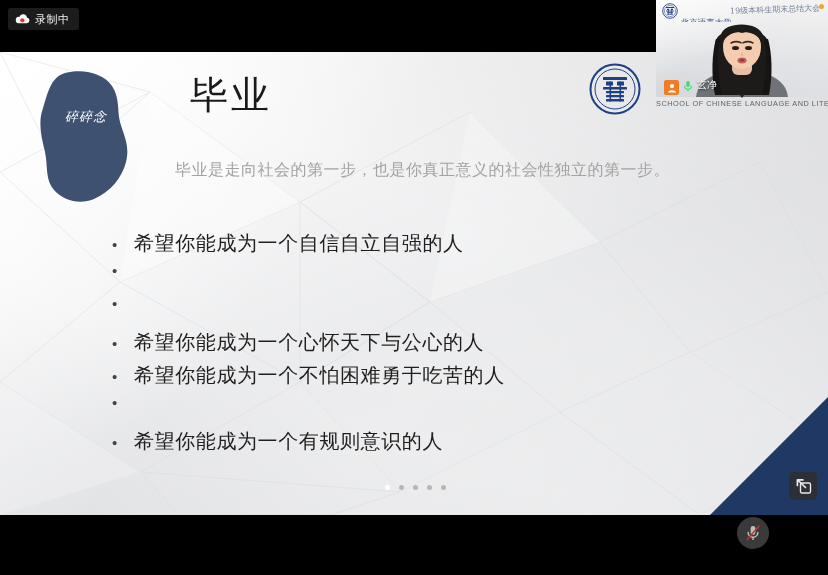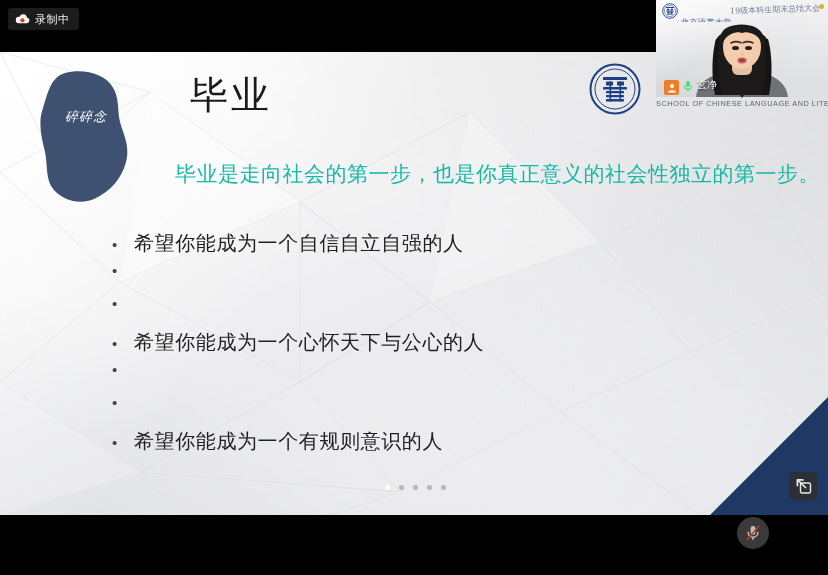--- a/index.html
+++ b/index.html
@@ -120,22 +120,22 @@
     color: #1a1a1a;
     letter-spacing: 3px;
     font-family: "DejaVu Serif", serif;
     font-weight: 400;
     margin-left: 32px;
   }
   .slide-sub {
     position: absolute;
     left: 175px;
     top: 160px;
-    font-size: 21px;
-    color: #14b8a6;
+    font-size: 16px;
+    color: #a3a3a3;
     letter-spacing: 0.5px;
     font-family: "DejaVu Serif", serif;
     white-space: nowrap;
   }
   .bullets {
     position: absolute;
     left: 112px;
     top: 230px;
     width: 640px;
   }
@@ -438,20 +438,21 @@
     </div>
     <div class="bullet-row">
       <span class="bullet-dot">•</span>
     </div>
     <div class="bullet-row">
       <span class="bullet-dot">•</span>
       <span class="bullet-text">希望你能成为一个心怀天下与公心的人</span>
     </div>
     <div class="bullet-row">
       <span class="bullet-dot">•</span>
+      <span class="bullet-text">希望你能成为一个不怕困难勇于吃苦的人</span>
     </div>
     <div class="bullet-row">
       <span class="bullet-dot">•</span>
     </div>
     <div class="bullet-row">
       <span class="bullet-dot">•</span>
       <span class="bullet-text">希望你能成为一个有规则意识的人</span>
     </div>
   </div>
 

